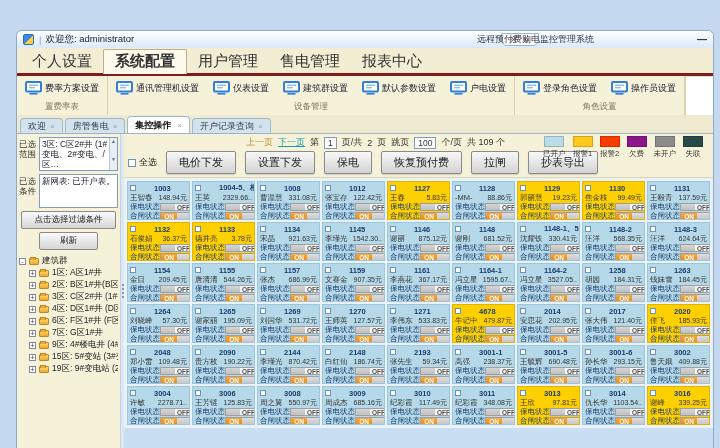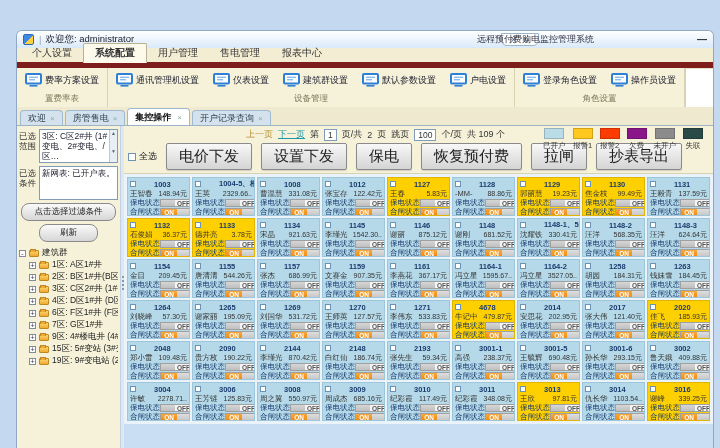--- a/index.html
+++ b/index.html
@@ -16,22 +16,22 @@
   .app-logo { width:11px; height:11px; border-radius:2px; margin-right:5px;
               background:linear-gradient(135deg,#3f8ae0 0 50%,#ffd040 50% 100%); border:1px solid #2c6cb4; }
   .tb-sep { color:#9ab; margin-right:4px; }
   .tb-title { position:absolute; left:460px; font-size:9px; color:#334; }
   .tb-right { margin-left:auto; display:flex; align-items:center; gap:8px; }
   .pill { background:#fff; border:1px solid #9ab4cc; border-radius:0 0 6px 6px; padding:0 8px;
           font-size:9px; color:#567; height:13px; display:flex; align-items:center; gap:6px; margin-right:150px; }
   .minbtn { font-size:10px; color:#333; font-weight:bold; cursor:default; }
 
   
-  .menubar { height:20px; display:flex; align-items:flex-end; padding:0 4px; background:#f2edd3;
-             border-bottom:6px solid #7f1d1d; font-size:10px; }
+  .menubar { height:28px; display:flex; align-items:flex-end; padding:0 4px; background:#f2edd3;
+             border-bottom:3px solid #7f1d1d; font-size:15px; }
   .menu-item { padding:2px 11px; color:#333; }
   .menu-item.active { background:#fdfaec; border:1px solid #b8b294; border-bottom:1px solid #fdfaec;
                       border-radius:2px 2px 0 0; font-weight:bold; margin-bottom:-1px; }
 
   
   .ribbon { height:39px; display:flex; background:#f6f2d9; }
   .rgroup { display:flex; flex-direction:column; border-right:1px solid #d8d2b0; }
   .rbtns { flex:1; display:flex; align-items:center; padding:2px 6px; gap:10px; }
   .rbtn { display:flex; align-items:center; gap:3px; font-size:9px; color:#223; padding:2px 2px; }
   .rlabel { text-align:center; font-size:8.5px; color:#7a7456; padding:1px 0 2px; }
@@ -48,21 +48,21 @@
   
   .main { display:flex; height:346px; }
   .sidebar { width:103px; background:#f6f2d9; padding:3px 2px; font-size:8.5px; }
   .side-row { display:flex; margin-bottom:3px; }
   .side-lbl { width:20px; color:#333; line-height:10px; padding-top:2px; }
   .listbox { flex:1; background:#fff; border:1px solid #7f9db9; height:34px; padding:1px 2px;
              line-height:10px; color:#223; overflow:hidden; position:relative; }
   .listbox .sb { position:absolute; right:0; top:0; bottom:0; width:8px; background:#e8eef5;
                  border-left:1px solid #b9c9d9; font-size:5px; color:#567; text-align:center; line-height:6px; }
   .side-btn { display:block; width:96%; margin:3px auto; background:linear-gradient(#fafafa,#d6d6d6);
-              border:1px solid #8a8a8a; border-radius:8px; font-size:8.5px; padding:2px 12px; text-align:center; color:#222; }
+              border:1px solid #8a8a8a; border-radius:2px; font-size:8.5px; padding:2px 12px; text-align:center; color:#222; }
   .side-btn.small { width:60%; }
   .tree { margin-top:5px; }
   .tnode { display:flex; align-items:center; gap:3px; height:12px; white-space:nowrap; overflow:hidden; color:#222; }
   .tnode.child { padding-left:10px; }
   .expander { width:7px; height:7px; background:#fff; border:1px solid #889; font-size:7px; line-height:5px;
               text-align:center; color:#335; flex:none; }
   .folder { width:10px; height:7px; background:linear-gradient(#ffd870,#f0a830); border:1px solid #c08820;
             border-radius:1px; position:relative; flex:none; }
   .folder::before { content:""; position:absolute; left:0; top:-2px; width:4px; height:2px;
                     background:#f0a830; border:1px solid #c08820; border-bottom:none; }
@@ -74,21 +74,21 @@
   .content { flex:1; background:#c9def2; display:flex; flex-direction:column; position:relative; }
   .toolbar { background:#f6f2d9; padding:2px 4px 3px; border-bottom:1px solid #d8d2b0; }
   .pager { display:flex; align-items:center; gap:5px; font-size:9px; padding-left:118px; height:13px; color:#333; }
   .lnk-prev { color:#b8923a; }
   .lnk-next { color:#1a9aa8; text-decoration:underline; }
   .pgbox { background:#fff; border:1px solid #7f9db9; padding:0 3px; font-size:8.5px; min-width:12px; text-align:center; }
   .cmdrow { display:flex; align-items:center; gap:9px; margin-top:2px; }
   .chk { width:8px; height:8px; background:#fff; border:1px solid #6a93b5; flex:none; }
   .selall { display:flex; align-items:center; gap:3px; font-size:9px; }
   .cmd { background:linear-gradient(#f8f8f8,#d4d4d4); border:1px solid #8a8a8a; border-radius:2px;
-         font-size:15px; color:#222; padding:3px 12px; box-shadow:0 1px 1px rgba(0,0,0,.15); }
+         font-size:11px; color:#222; padding:3px 12px; box-shadow:0 1px 1px rgba(0,0,0,.15); }
   .legend { position:absolute; right:10px; top:2px; display:flex; gap:7px; }
   .leg { display:flex; flex-direction:column; align-items:center; gap:2px; }
   .leg .sw { width:20px; height:11px; border:1px solid rgba(0,0,0,.18); }
   .leg .lb { font-size:7.5px; color:#333; }
 
   
   .grid { background:#eaf3fa; padding:3px; display:grid; grid-template-columns:repeat(9,63px);
           grid-auto-rows:39px; gap:2px; }
   .card { background:#b5d9e9; border:1px solid #9cc6dc; padding:1px 2px; overflow:hidden;
           font-size:7.5px; color:#333; }

